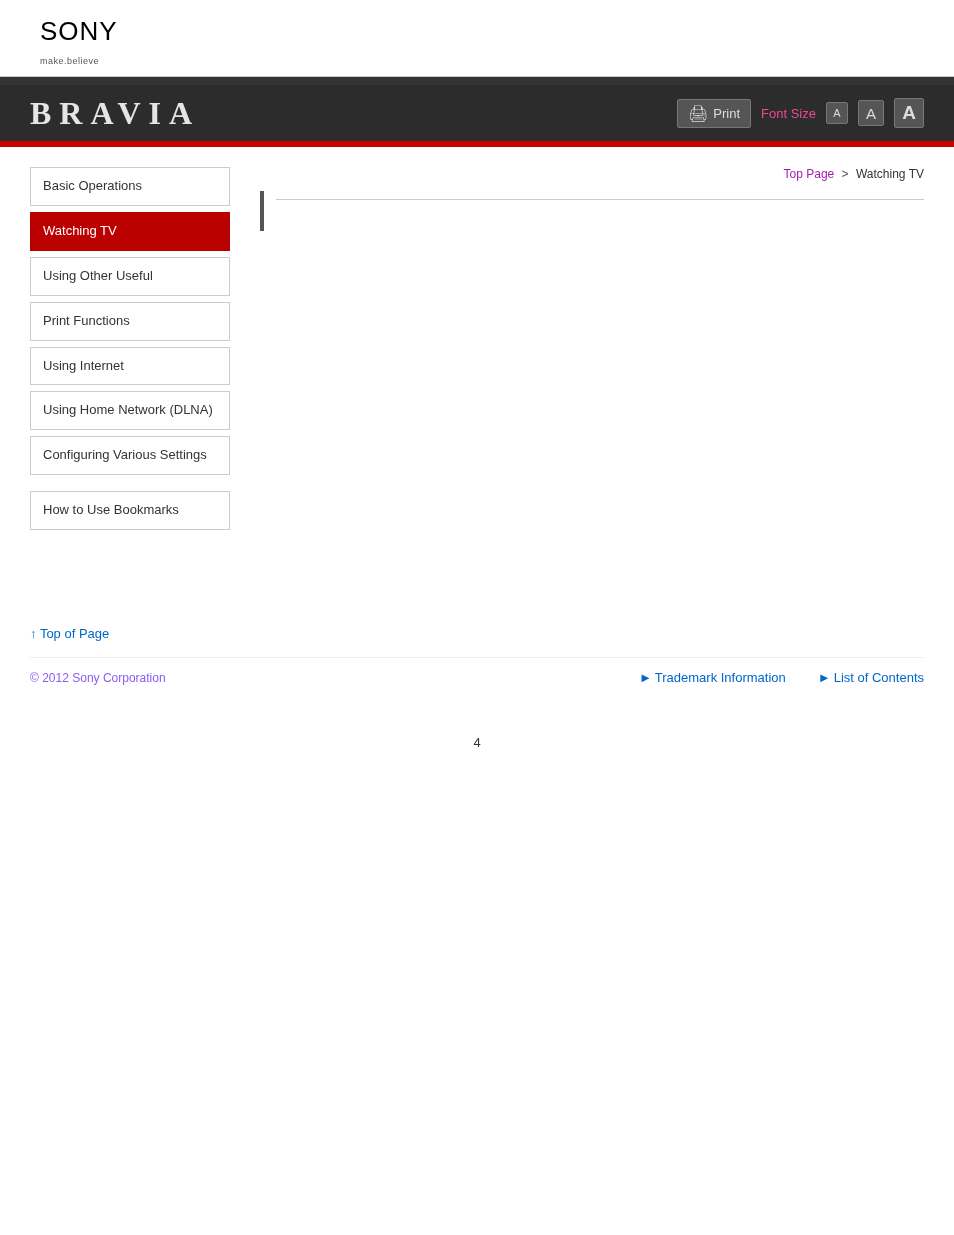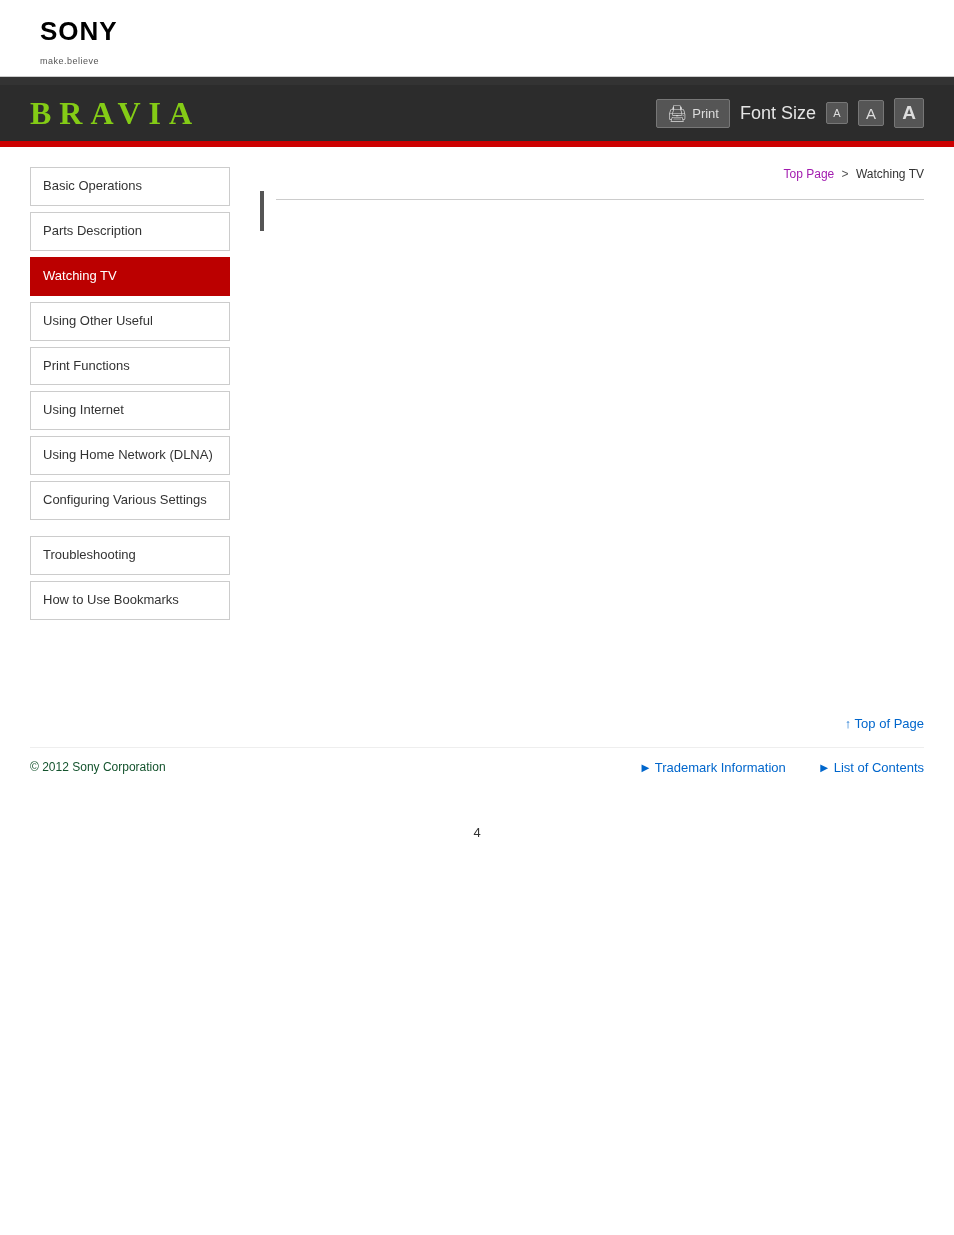--- a/index.html
+++ b/index.html
@@ -17,21 +17,21 @@
       padding: 18px 40px 10px 40px;
       border-bottom: 1px solid #ccc;
     }
     .sony-logo {
       display: flex;
       flex-direction: column;
       width: 70px;
     }
     .sony-text {
       font-size: 26px;
-      font-weight: 700;
+      font-weight: 400;
       letter-spacing: 1px;
       color: #000;
       line-height: 1;
     }
     .sony-tagline {
       font-size: 9px;
       color: #555;
       letter-spacing: 0.5px;
       margin-top: 12px;
     }
@@ -47,21 +47,21 @@
       background: #2c2c2c;
       display: flex;
       align-items: center;
       justify-content: space-between;
       padding: 0 30px;
       height: 56px;
     }
     .bravia-title {
       font-size: 32px;
       font-weight: bold;
-      color: #84cc16;
+      color: #e5e5e5;
       letter-spacing: 8px;
       font-family: Georgia, serif;
     }
     .title-bar-controls {
       display: flex;
       align-items: center;
       gap: 10px;
     }
     .print-btn {
       display: flex;
@@ -72,22 +72,22 @@
       color: #ddd;
       padding: 4px 10px;
       font-size: 13px;
       cursor: pointer;
       border-radius: 2px;
     }
     .print-icon {
       font-size: 16px;
     }
     .font-size-label {
-      color: #e5e5e5;
-      font-size: 18px;
+      color: #ec4899;
+      font-size: 13px;
     }
     .font-size-btn {
       display: inline-flex;
       align-items: center;
       justify-content: center;
       background: #555;
       border: 1px solid #777;
       color: #ddd;
       cursor: pointer;
       border-radius: 2px;
@@ -190,38 +190,37 @@
       border-top: 1px solid #ccc;
       margin-top: 8px;
     }
 
     
     #footer {
       padding: 20px 30px 40px 30px;
       margin-top: 40px;
     }
     .top-of-page-link {
-      text-align: right;
       margin-bottom: 16px;
       font-size: 13px;
     }
     .top-of-page-link a {
       color: #0066cc;
       text-decoration: none;
     }
     .footer-bottom {
       display: flex;
       justify-content: space-between;
       align-items: center;
       border-top: 1px solid #eee;
       padding-top: 12px;
     }
     .copyright {
       font-size: 12px;
-      color: #14532d;
+      color: #8b5cf6;
       text-align: center;
     }
     .footer-links {
       display: flex;
       gap: 32px;
     }
     .footer-links a {
       color: #0066cc;
       text-decoration: none;
       font-size: 13px;
@@ -265,30 +264,28 @@
   </div>
 </div>
 
 <div id="red-bar"></div>
 
 <div id="main-layout">
 
   <nav id="sidebar">
     <div class="sidebar-group" id="sidebar-group1">
         <div class="sidebar-item">Basic Operations</div>
-        <div class="sidebar-item">Parts Description</div>
         <div class="sidebar-item active">Watching TV</div>
         <div class="sidebar-item">Using Other Useful</div>
         <div class="sidebar-item">Print Functions</div>
         <div class="sidebar-item">Using Internet</div>
         <div class="sidebar-item">Using Home Network (DLNA)</div>
         <div class="sidebar-item">Configuring Various Settings</div>
       </div>
     <div class="sidebar-group" id="sidebar-group2">
-        <div class="sidebar-item">Troubleshooting</div>
         <div class="sidebar-item">How to Use Bookmarks</div>
       </div>
   </nav>
 
   <div id="content-area">
 
     <div class="breadcrumb">
       <a href="#">Top Page</a>
       <span class="breadcrumb-separator">&gt;</span>
       <span class="breadcrumb-current">Watching TV</span>

